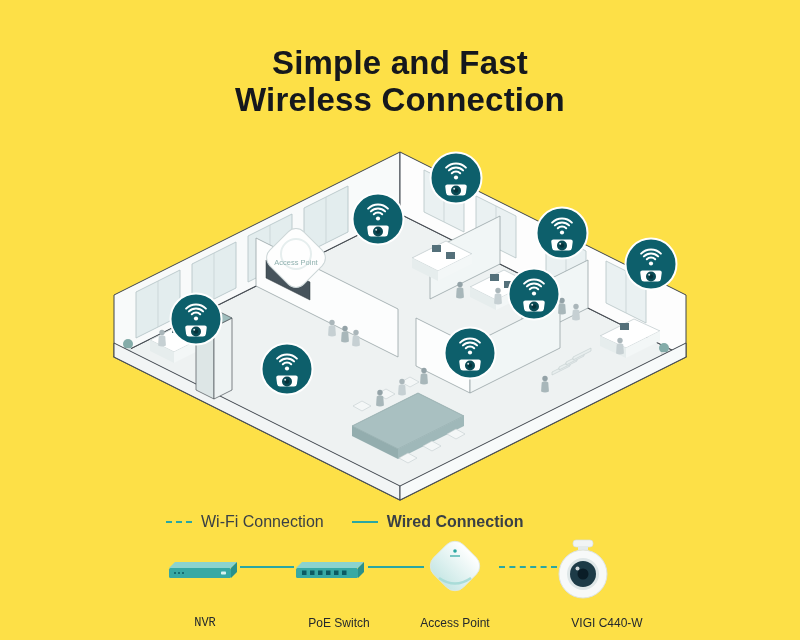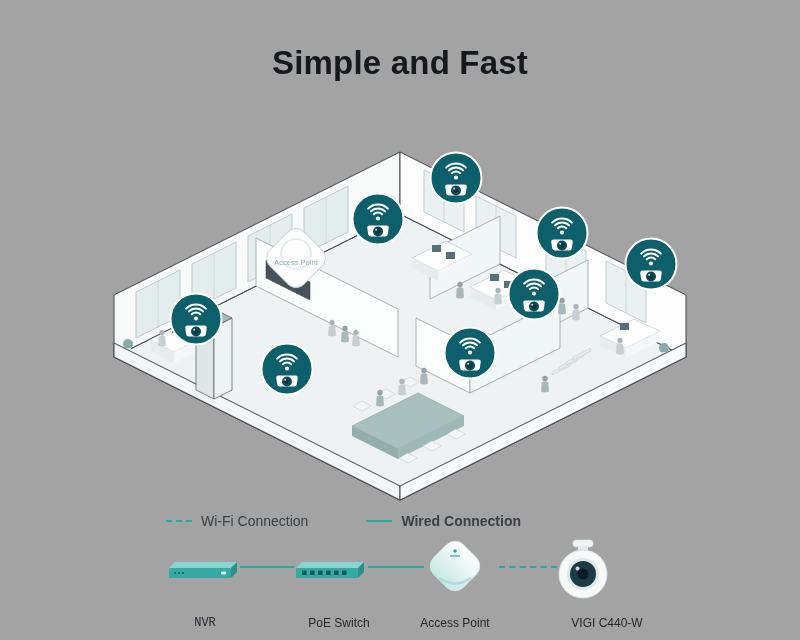--- a/index.html
+++ b/index.html
@@ -1,51 +1,52 @@
 <!DOCTYPE html>
 <html style="--accent: #2aa7a2; --badge: #0d5f6b; --title-text: #15181d; --label-text: #23282d;"><head>
 <meta charset="utf-8">
 <style>
   * { margin:0; padding:0; box-sizing:border-box; }
   html,body { width:800px; height:640px; background:#ffffff; font-family:"Liberation Sans", sans-serif; }
-  .stage { position:relative; width:800px; height:640px; background:#a3a3a3; overflow:hidden; }
+  .stage { position:relative; width:800px; height:640px; background:#fde047; overflow:hidden; }
 
   .title { position:absolute; top:44px; left:0; width:100%; text-align:center;
            font-size:33px; font-weight:700; line-height:1.13; letter-spacing:.2px;
            color:var(--title-text,#15181d); }
   .title-line { display:block; }
 
   .scene { position:absolute; left:0; top:0; width:800px; height:640px; }
   .scene svg { position:absolute; left:0; top:0; }
 
   .camera-badge { position:absolute; width:54px; height:54px; }
   .badge-bg { fill:var(--badge,#0d5f6b); }
 
   .legend { position:absolute; left:166px; top:513px; display:flex; align-items:center;
-            font-size:14px; color:#3a4045;gap:30px; }
+            font-size:16px; color:#3a4045; }
   .legend-item { display:flex; align-items:center; }
   .legend-item + .legend-item { margin-left:28px;font-weight:bold; }
   .swatch { display:inline-block; width:26px; height:2px; margin-right:9px; }
   .swatch.dashed { border-top:2px dashed var(--accent,#2aa7a2); }
   .swatch.solid  { border-top:2px solid  var(--accent,#2aa7a2); }
 
   .device { position:absolute; }
   .connector { position:absolute; height:0; top:566px; }
   .connector.solid  { border-top:2px solid  var(--accent,#2aa7a2); }
   .connector.dashed { border-top:2px dashed var(--accent,#2aa7a2); }
   .device-label { position:absolute; top:616px; width:110px; text-align:center;
                   font-size:12px; color:var(--label-text,#23282d); }
 </style>
 </head>
 <body>
 
 <div class="stage">
 
   <h1 class="title">
     <span class="title-line">Simple and Fast</span>
+    <span class="title-line">Wireless Connection</span>
   </h1>
 
   <div class="scene" id="scene">
     <svg width="800" height="640" viewBox="0 0 800 640">
       <defs>
         <g id="psn">
           <circle cx="0" cy="-11.5" r="2.7" fill="#aab6ba"></circle>
           <path d="M-3.3,-7.6 Q0,-9.8 3.3,-7.6 L3.9,1.6 Q0,3.6 -3.9,1.6 Z" fill="#c6d0d3"></path>
         </g>
         <g id="psn2">

